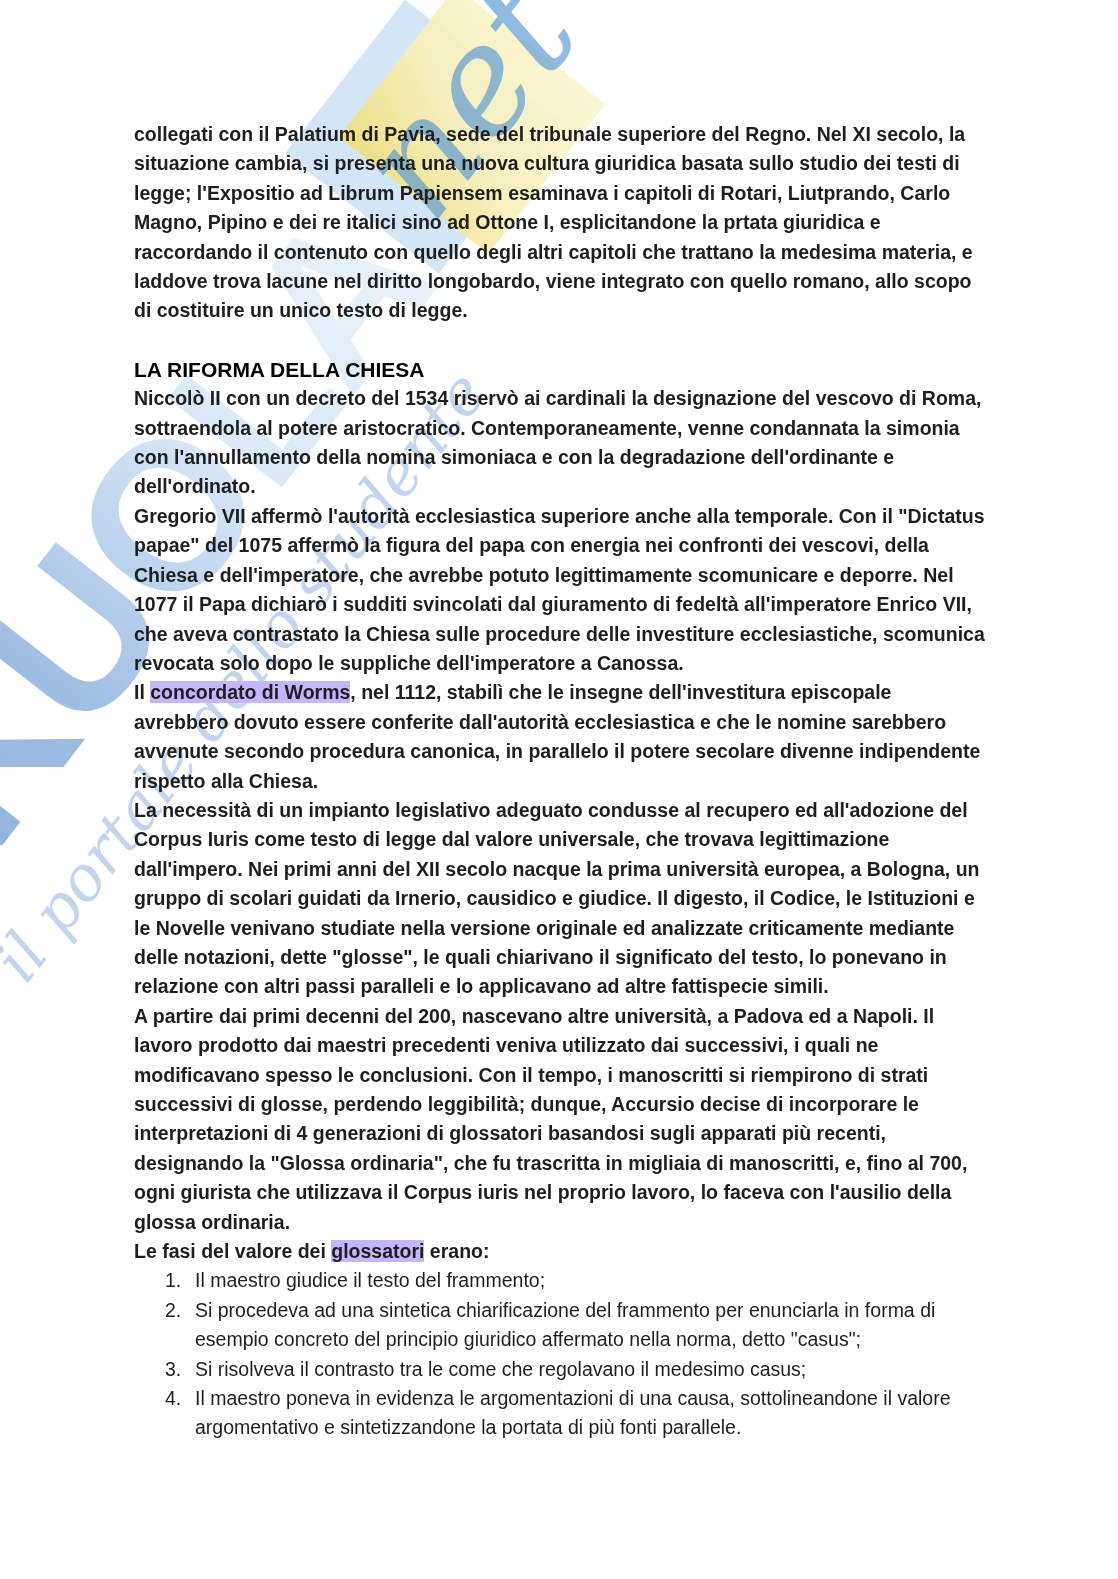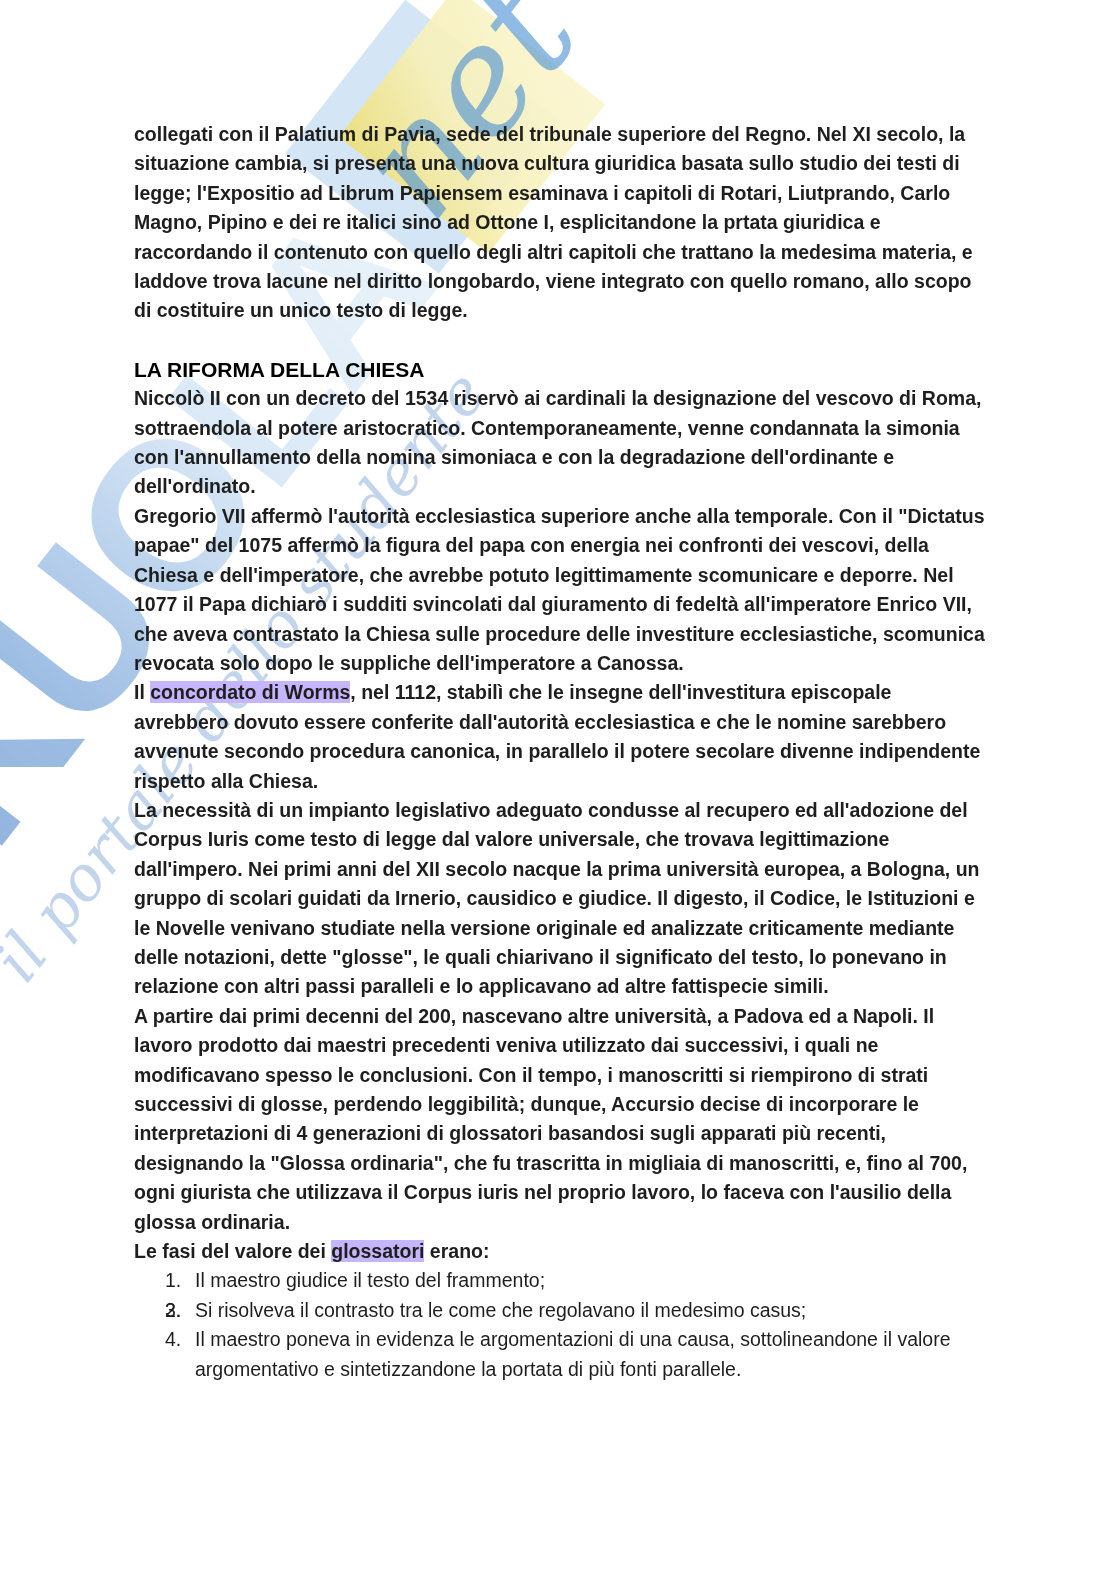--- a/index.html
+++ b/index.html
@@ -140,21 +140,21 @@
 
     <p>La necessità di un impianto legislativo adeguato condusse al recupero ed all'adozione del Corpus Iuris come testo di legge dal valore universale, che trovava legittimazione dall'impero. Nei primi anni del XII secolo nacque la prima università europea, a Bologna,  un gruppo di scolari guidati da Irnerio, causidico e giudice. Il digesto, il Codice, le Istituzioni e le Novelle venivano studiate nella versione originale ed analizzate criticamente mediante delle notazioni, dette "glosse", le quali chiarivano il significato del testo, lo ponevano in relazione con altri passi paralleli e lo applicavano ad altre fattispecie simili.</p>
     <p>A partire dai primi decenni del 200, nascevano altre università, a Padova ed a Napoli. Il lavoro prodotto dai maestri precedenti veniva utilizzato dai successivi, i quali ne modificavano spesso le conclusioni. Con il tempo, i manoscritti si riempirono di strati successivi di glosse, perdendo leggibilità; dunque, Accursio decise di incorporare le interpretazioni di 4 generazioni di glossatori basandosi sugli apparati più recenti, designando la "Glossa ordinaria", che fu trascritta in migliaia di manoscritti, e, fino al 700, ogni giurista che utilizzava il Corpus iuris nel proprio lavoro, lo faceva con l'ausilio della glossa ordinaria.</p>
     <p><span>Le fasi del valore dei </span><span class="hl">glossatori</span><span> erano:</span></p>
 
     <ol class="steps">
       <li>
         <span class="num">1.</span><span>Il maestro giudice il testo del frammento;</span>
       </li>
       <li>
-        <span class="num">2.</span>
+        <span class="num">2.</span><span>Si procedeva ad una sintetica chiarificazione del frammento per enunciarla in forma di esempio concreto del principio giuridico affermato nella norma, detto "casus";</span>
       </li>
       <li>
         <span class="num">3.</span><span>Si risolveva il contrasto tra le come che regolavano il medesimo casus;</span>
       </li>
       <li>
         <span class="num">4.</span><span>Il maestro poneva in evidenza le argomentazioni di una causa, sottolineandone il valore argomentativo e sintetizzandone la portata di più fonti parallele.</span>
       </li>
     </ol>
 
   </div>

